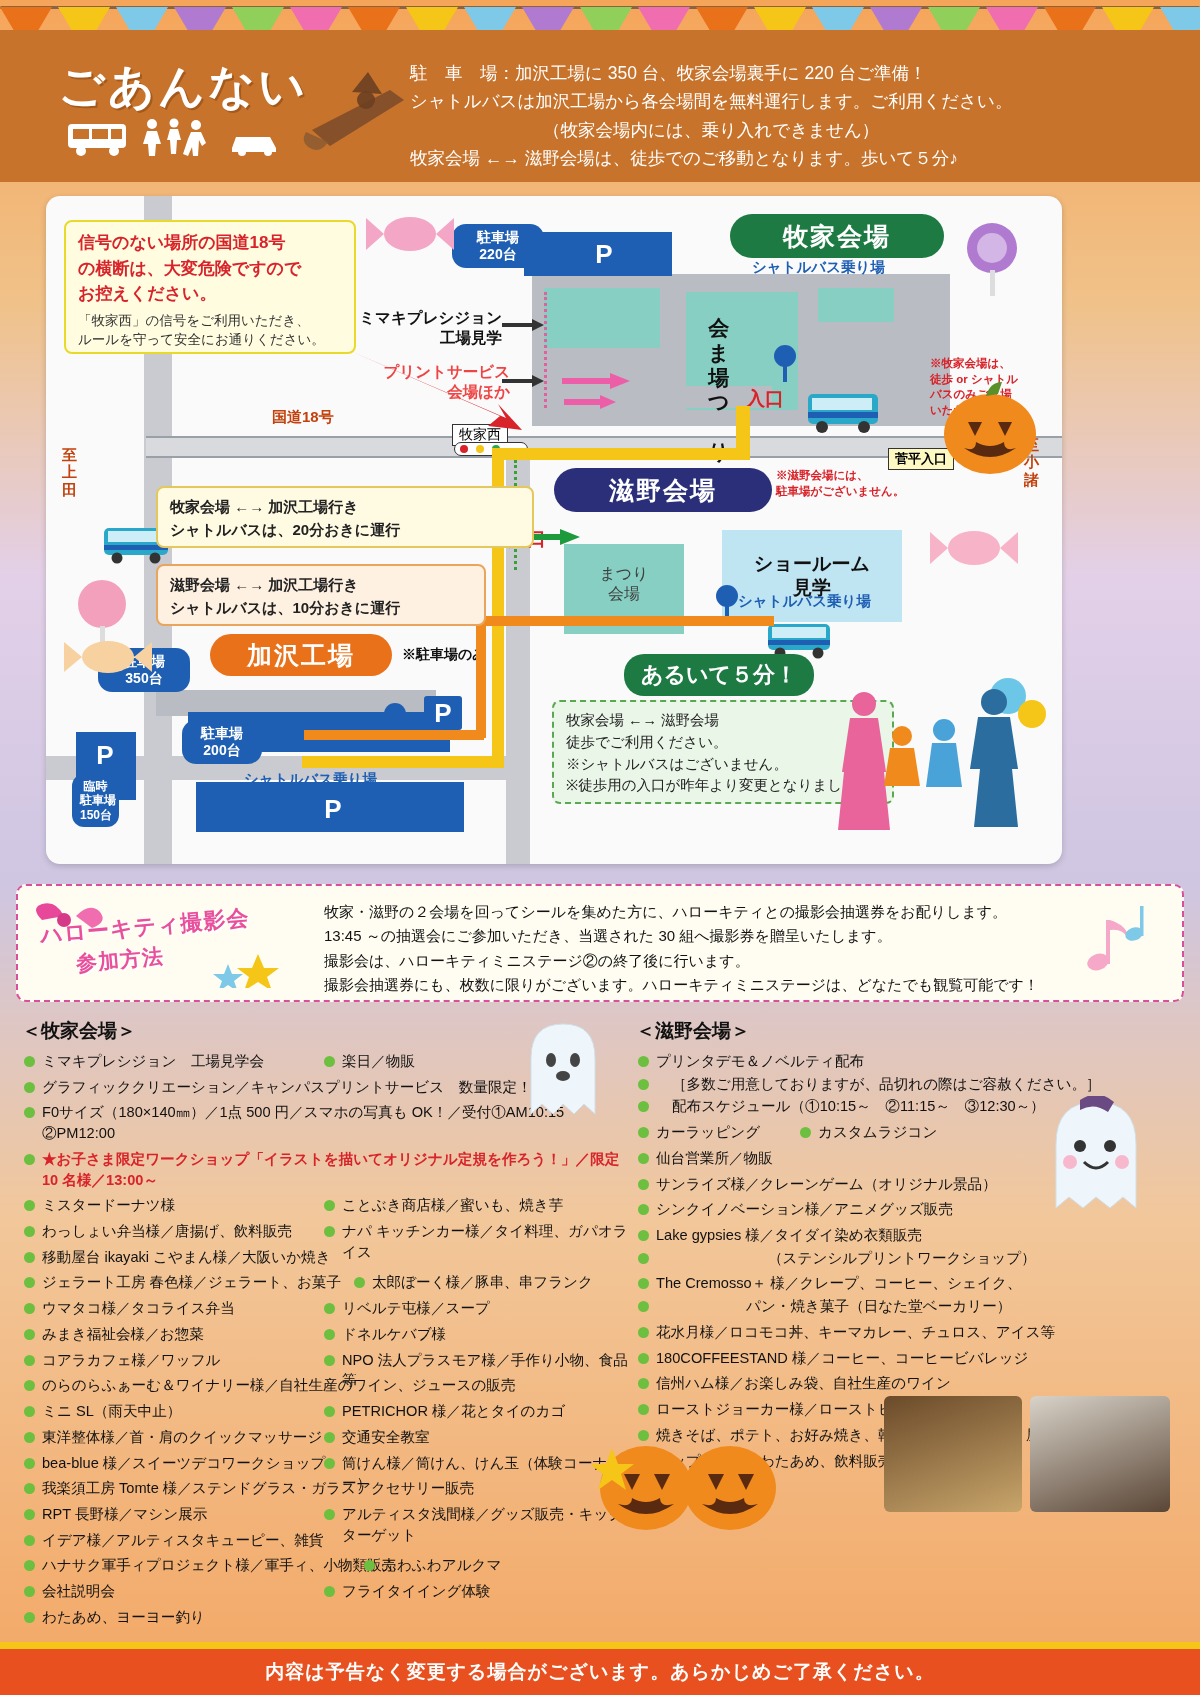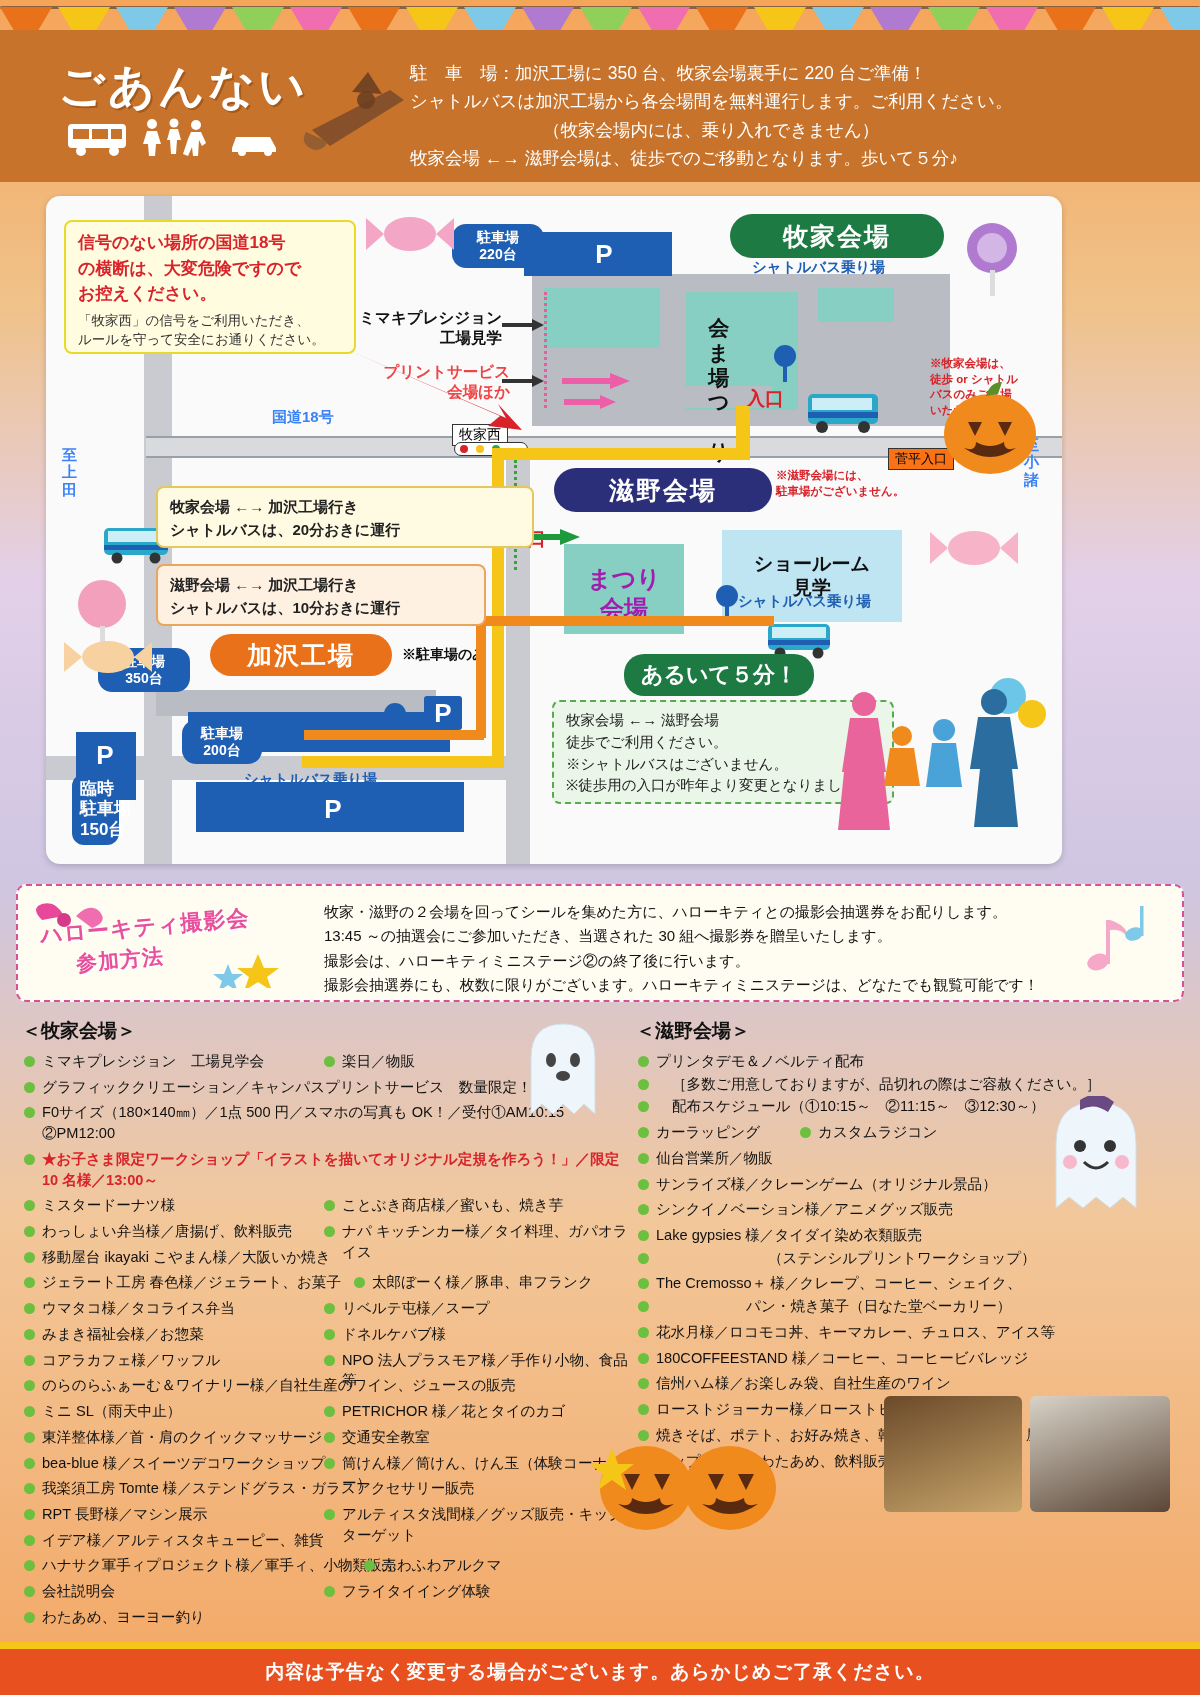--- a/index.html
+++ b/index.html
@@ -31,21 +31,21 @@
     position:absolute; left:46px; top:196px; width:1016px; height:668px;
     background:#fafafa; border-radius:14px; box-shadow:0 2px 6px rgba(0,0,0,.18);
     overflow:hidden;
   }
   .road { position:absolute; background:#c9cbd0; }
   .blue-block { position:absolute; background:#1f5fb3; }
   .grey-block { position:absolute; background:#b9bcc2; }
   .teal-block { position:absolute; background:#86cfc2; }
   .lblue-block { position:absolute; background:#bfe4f2; }
   .nat18 { position:absolute; left:100px; top:240px; width:916px; height:22px; background:#d8dade; border-top:2px solid #9aa0a8; border-bottom:2px solid #9aa0a8; }
-  .label-plain { position:absolute; font-size:15px; color:#3b82f6; font-weight:bold; }
+  .label-plain { position:absolute; font-size:15px; color:#c2410c; font-weight:bold; }
   .venue-pill {
     position:absolute; border-radius:22px; color:#fff; font-weight:bold;
     display:flex; align-items:center; justify-content:center; font-size:25px; letter-spacing:2px;
   }
   .pill-green { background:#1d7a43; }
   .pill-navy { background:#2b2f7a; }
   .pill-orange { background:#e8711a; }
   .box-note {
     position:absolute; border-radius:8px; padding:8px 12px; font-size:15px; line-height:1.45;
   }
@@ -172,21 +172,21 @@
   <div class="road" style="left:0;top:560px;width:460px;height:24px;"></div>
   <div class="nat18"></div>
   <div class="label-plain" style="left:226px;top:212px;">国道18号</div>
   <div class="label-plain" style="left:16px;top:250px;width:20px;line-height:1.15;white-space:pre;">至
 上
 田</div>
   <div class="label-plain" style="left:978px;top:240px;width:20px;line-height:1.15;white-space:pre;">至
 小
 諸</div>
   <div style="position:absolute;left:406px;top:228px;border:1.5px solid #333;background:#fff;font-size:14px;padding:1px 6px;">牧家西</div>
-  <div style="position:absolute;left:842px;top:252px;border:1.5px solid #333;background:#f97316;font-size:13px;padding:1px 6px;">菅平入口</div>
+  <div style="position:absolute;left:842px;top:252px;border:1.5px solid #333;background:#fef9c3;font-size:13px;padding:1px 6px;font-weight:bold;">菅平入口</div>
   <div style="position:absolute;left:408px;top:246px;width:74px;height:14px;background:#fff;border:1.5px solid #333;border-radius:7px;"></div>
   <div style="position:absolute;left:414px;top:249px;width:8px;height:8px;border-radius:50%;background:#d8232a;"></div>
   <div style="position:absolute;left:430px;top:249px;width:8px;height:8px;border-radius:50%;background:#f5c518;"></div>
   <div style="position:absolute;left:446px;top:249px;width:8px;height:8px;border-radius:50%;background:#2aa84a;"></div>
 
   <div class="grey-block" style="left:486px;top:78px;width:418px;height:152px;"></div>
   <div class="teal-block" style="left:498px;top:92px;width:116px;height:60px;"></div>
   <div class="teal-block" style="left:640px;top:96px;width:112px;height:118px;"></div>
   <div class="teal-block" style="left:772px;top:92px;width:76px;height:34px;"></div>
   <div class="blue-block" style="left:478px;top:36px;width:148px;height:44px;"></div>
@@ -197,42 +197,42 @@
   <div style="position:absolute;left:662px;top:120px;font-size:21px;font-weight:bold;color:#111;white-space:pre;line-height:1.18;text-align:center;">会
 ま
 場
 つ
 　
 り</div>
 
   <div class="teal-block" style="left:518px;top:348px;width:120px;height:90px;"></div>
   <div class="lblue-block" style="left:676px;top:334px;width:180px;height:92px;"></div>
   <div class="venue-pill pill-navy" style="left:508px;top:272px;width:218px;height:44px;">滋野会場</div>
-  <div style="position:absolute;left:530px;top:368px;font-size:24px;font-weight:bold;color:#a21caf;white-space:pre;line-height:1.25;text-align:center;width:96px;">まつり
+  <div style="position:absolute;left:530px;top:368px;font-size:16px;font-weight:normal;color:#404040;white-space:pre;line-height:1.25;text-align:center;width:96px;">まつり
 会場</div>
   <div style="position:absolute;left:686px;top:356px;font-size:19px;font-weight:bold;color:#111;white-space:pre;line-height:1.25;text-align:center;width:160px;">ショールーム
 見学</div>
 
   <div class="grey-block" style="left:110px;top:494px;width:280px;height:26px;"></div>
   <div class="blue-block" style="left:142px;top:516px;width:262px;height:40px;"></div>
   <div class="blue-block" style="left:150px;top:586px;width:268px;height:50px;"></div>
   <div class="blue-block" style="left:30px;top:536px;width:60px;height:68px;"></div>
   <div class="venue-pill pill-orange" style="left:164px;top:438px;width:182px;height:42px;">加沢工場</div>
   <div style="position:absolute;left:356px;top:450px;font-size:14px;font-weight:bold;color:#111;">※駐車場のみ</div>
   <div class="p-sign" style="left:378px;top:500px;width:38px;height:34px;">P</div>
   <div class="p-sign" style="left:40px;top:542px;width:38px;height:34px;">P</div>
   <div class="p-sign" style="left:268px;top:596px;width:38px;height:34px;">P</div>
 
   <div class="bubble-blue" style="left:406px;top:28px;width:92px;white-space:pre;">駐車場
 220台</div>
   <div class="bubble-blue" style="left:52px;top:452px;width:92px;white-space:pre;">駐車場
 350台</div>
   <div class="bubble-blue" style="left:136px;top:524px;width:80px;white-space:pre;">駐車場
 200台</div>
-  <div class="bubble-blue" style="left:26px;top:578px;width:47px;white-space:pre;font-size:17px;border-radius:12px;">臨時
+  <div class="bubble-blue" style="left:26px;top:578px;width:47px;white-space:pre;font-size:12px;border-radius:12px;">臨時
 駐車場
 150台</div>
 
   <div class="box-note note-yellow" style="left:18px;top:24px;width:292px;height:134px;">
     <div class="big" style="white-space:pre-line;">信号のない場所の国道18号
 の横断は、大変危険ですので
 お控えください。</div>
     <div class="small" style="white-space:pre-line;">「牧家西」の信号をご利用いただき、
 ルールを守って安全にお通りください。</div>
   </div>

